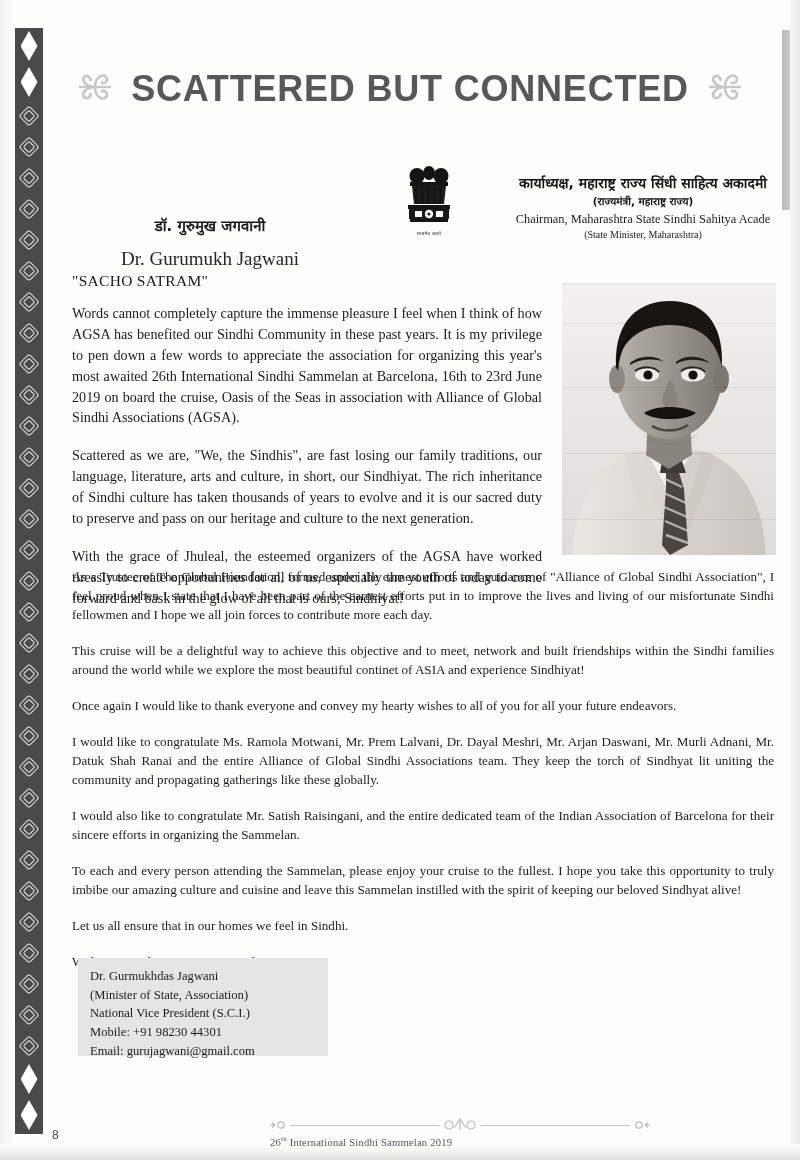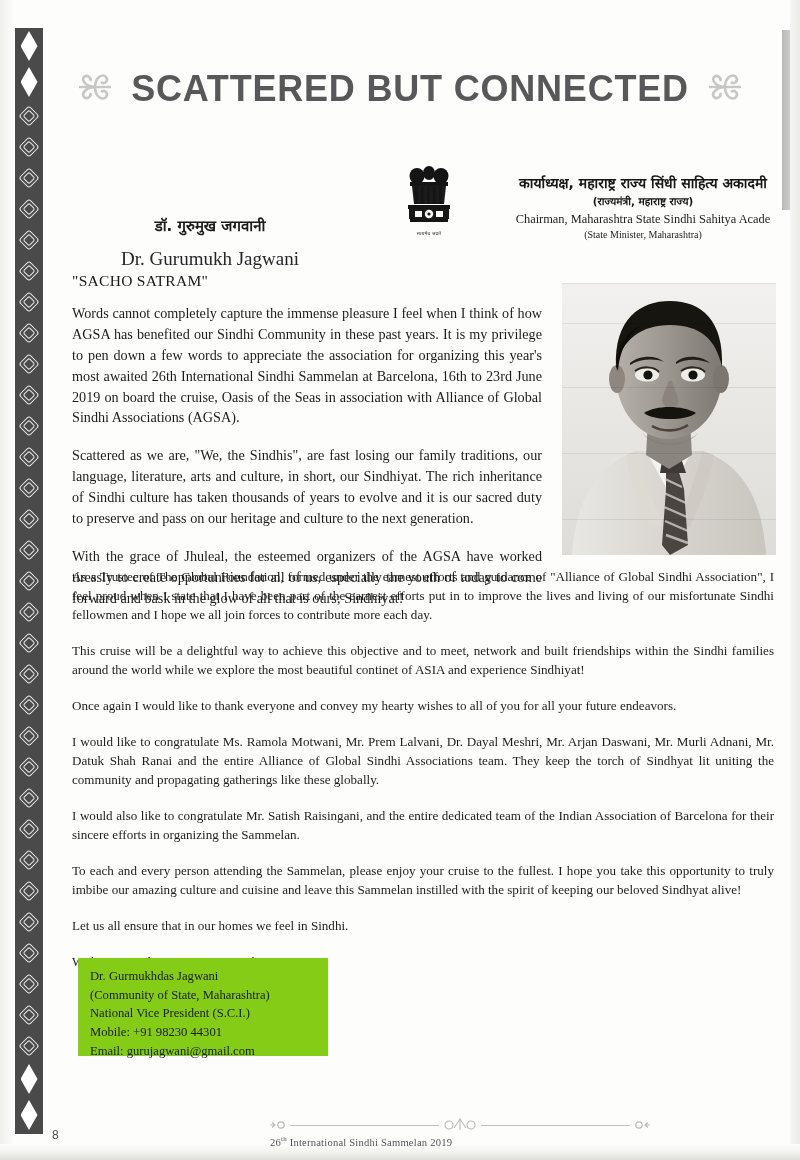--- a/index.html
+++ b/index.html
@@ -206,21 +206,21 @@
     text-align: justify;
     color: #1d1d1d;
   }
   .col-wide p.last { margin-bottom: 0; }
 
   
   .sig-panel {
     position: absolute;
     left: 78px; top: 958px;
     width: 250px; height: 98px;
-    background: #84cc16;
+    background: #e5e5e5;
     padding: 9px 0 0 12px;
     box-sizing: border-box;
   }
   .sig-panel div {
     font-size: 12.6px;
     line-height: 1.48;
     color: #1c1c1c;
   }
   .sig-email { color: #3a3a3a; }
 
@@ -457,21 +457,21 @@
       <p>Once again I would like to thank everyone and convey my hearty wishes to all of you for all your future endeavors.</p>
       <p>I would like to congratulate Ms. Ramola Motwani, Mr. Prem Lalvani, Dr. Dayal Meshri, Mr. Arjan Daswani, Mr. Murli Adnani, Mr. Datuk Shah Ranai and the entire Alliance of Global Sindhi Associations team. They keep the torch of Sindhyat lit uniting the community and propagating gatherings like these globally.</p>
       <p>I would also like to congratulate Mr. Satish Raisingani, and the entire dedicated team of the Indian Association of Barcelona for their sincere efforts in organizing the Sammelan.</p>
       <p>To each and every person attending the Sammelan, please enjoy your cruise to the fullest. I hope you take this opportunity to truly imbibe our amazing culture and cuisine and leave this Sammelan instilled with the spirit of keeping our beloved Sindhyat alive!</p>
       <p>Let us all ensure that in our homes we feel in Sindhi.</p>
       <p class="last">With Best Wishes &amp; Warm Regards.</p>
     </div>
 
   <div class="sig-panel">
     <div>Dr. Gurmukhdas Jagwani</div>
-    <div>(Community of State, Maharashtra)</div>
+    <div>(Minister of State, Association)</div>
     <div>National Vice President (S.C.I.)</div>
     <div>Mobile: +91 98230 44301</div>
     <div class="sig-email">Email: gurujagwani@gmail.com</div>
   </div>
 
   <div class="page-number">8</div>
   <div class="footer">
     <div class="footer-rule">
       <svg width="16" height="10" viewBox="0 0 16 10">
         <circle cx="11" cy="5" r="3.2" fill="none" stroke="#8e8e8e" stroke-width="1.2"></circle>

